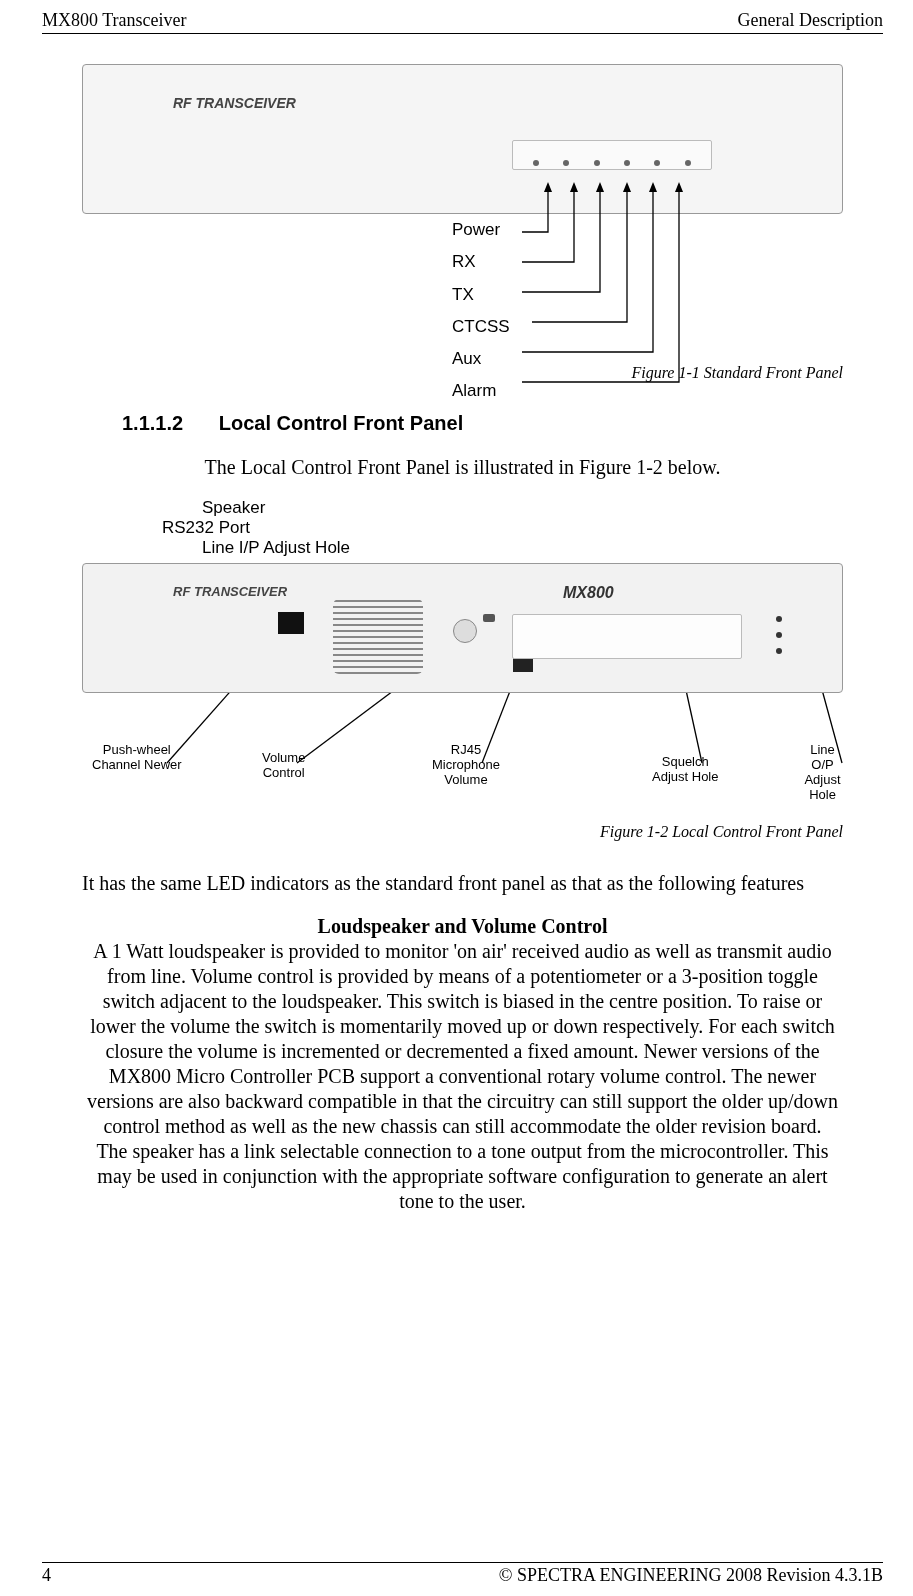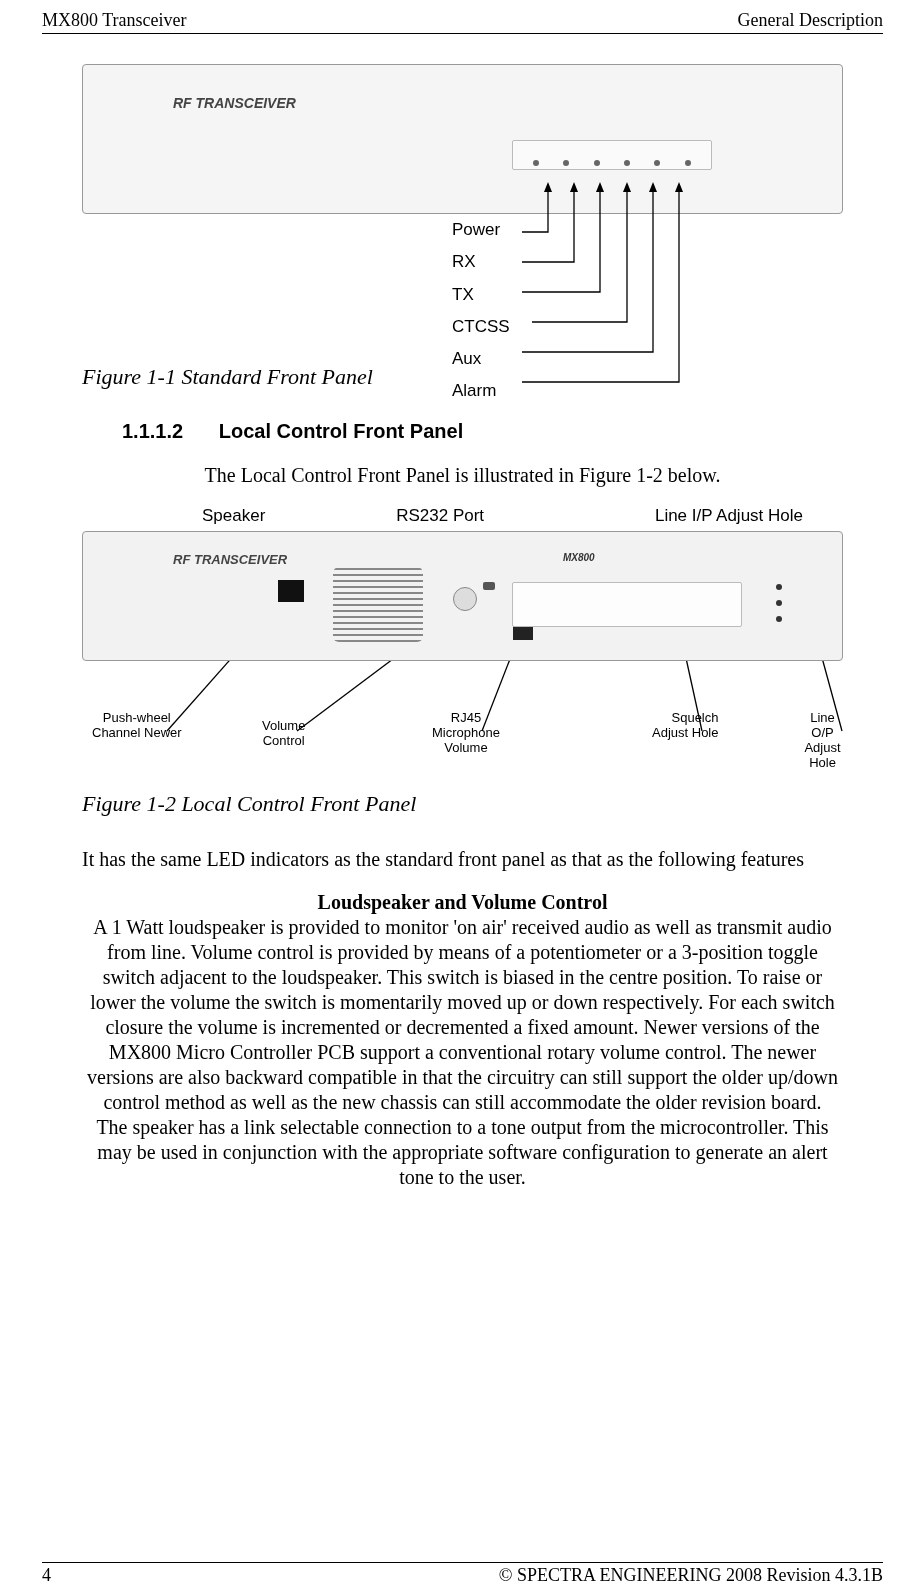--- a/index.html
+++ b/index.html
@@ -85,23 +85,23 @@
       line-height: 1.9;
     }
     .callout-list-1 div { white-space: nowrap; }
     .svg-lines-1 {
       position: absolute;
       left: 0;
       top: 0;
       pointer-events: none;
     }
     .figure-caption {
-      text-align: left;
+      text-align: right;
       font-style: italic;
-      font-size: 22px;
+      font-size: 16px;
       margin: 10px 0 30px 0;
     }
     .section-heading {
       font-family: Arial, sans-serif;
       font-weight: bold;
       font-size: 20px;
       margin: 30px 0 20px 40px;
     }
     .section-heading .num { margin-right: 30px; }
     .body-text {
@@ -116,20 +116,21 @@
       position: relative;
       margin: 10px 0 10px 0;
     }
     .top-labels-2 {
       display: flex;
       justify-content: space-between;
       font-family: Arial, sans-serif;
       font-size: 17px;
       padding: 0 40px 0 120px;
       margin-bottom: 5px;
+      flex-direction: column;
     }
     .panel-image-2-outer {
       position: relative;
     }
     .panel-image-2 {
       width: 100%;
       height: 130px;
       background: #f2f2f2;
       border: 1px solid #999;
       border-radius: 4px;
@@ -145,21 +146,21 @@
       font-size: 13px;
       color: #444;
     }
     .panel-image-2 .model {
       position: absolute;
       left: 480px;
       top: 20px;
       font-family: Arial, sans-serif;
       font-weight: bold;
       font-style: italic;
-      font-size: 10px;
+      font-size: 16px;
       color: #333;
     }
     .panel-image-2 .speaker-grille {
       position: absolute;
       left: 250px;
       top: 35px;
       width: 90px;
       height: 75px;
       background: repeating-linear-gradient(0deg, #888 0 2px, #f2f2f2 2px 6px);
       border-radius: 6px;
@@ -365,21 +366,21 @@
           </div>
           <div class="blabel" style="left:180px; top:8px;">
             <span>Volume</span><br>
             <span>Control</span>
           </div>
           <div class="blabel" style="left:350px; top:0;">
             <span>RJ45</span><br>
             <span>Microphone</span><br>
             <span>Volume</span>
           </div>
-          <div class="blabel" style="left:570px; top:0;text-align:right;">
+          <div class="blabel" style="left:570px; top:12px;">
             <span>Squelch</span><br>
             <span>Adjust Hole</span>
           </div>
           <div class="blabel" style="left:720px; top:0;">
             <span>Line O/P</span><br>
             <span>Adjust Hole</span>
           </div>
         </div>
       </div>
 

